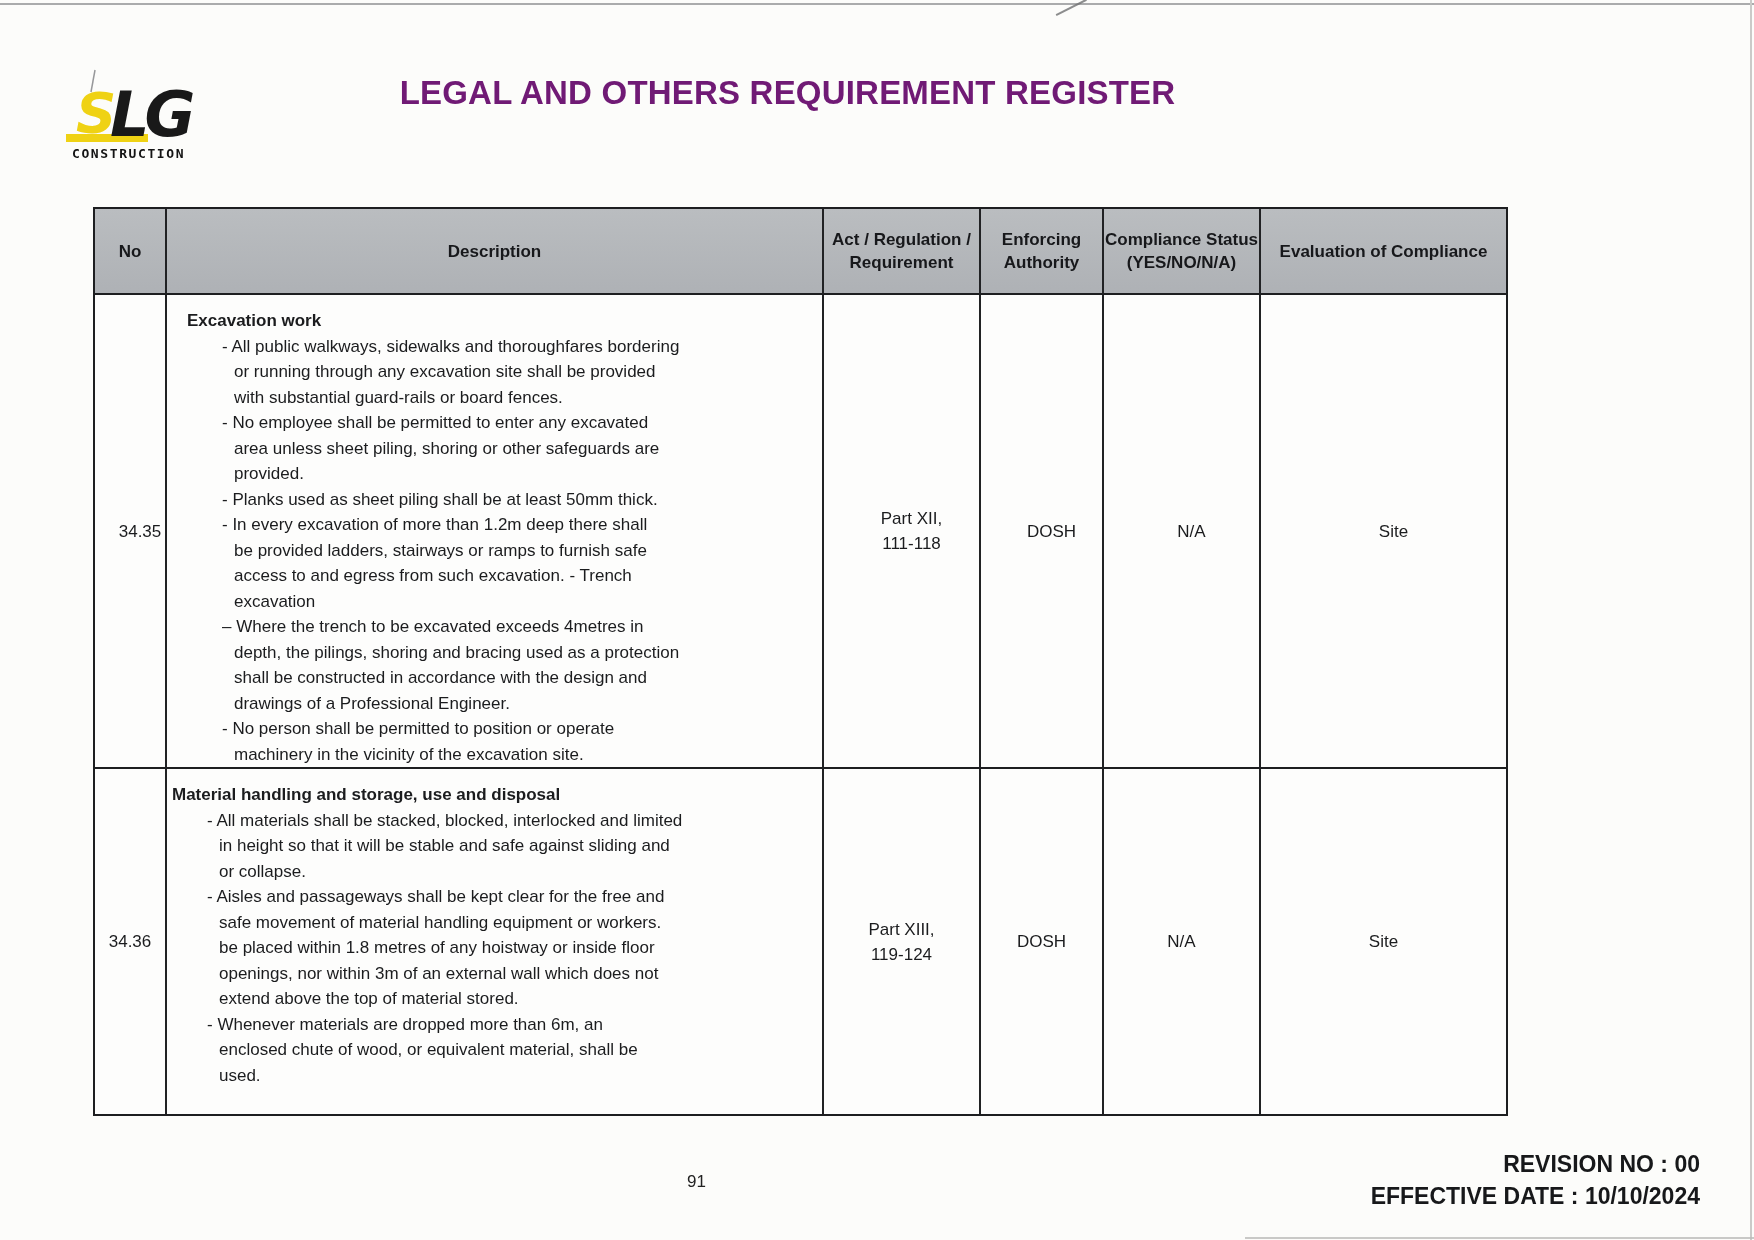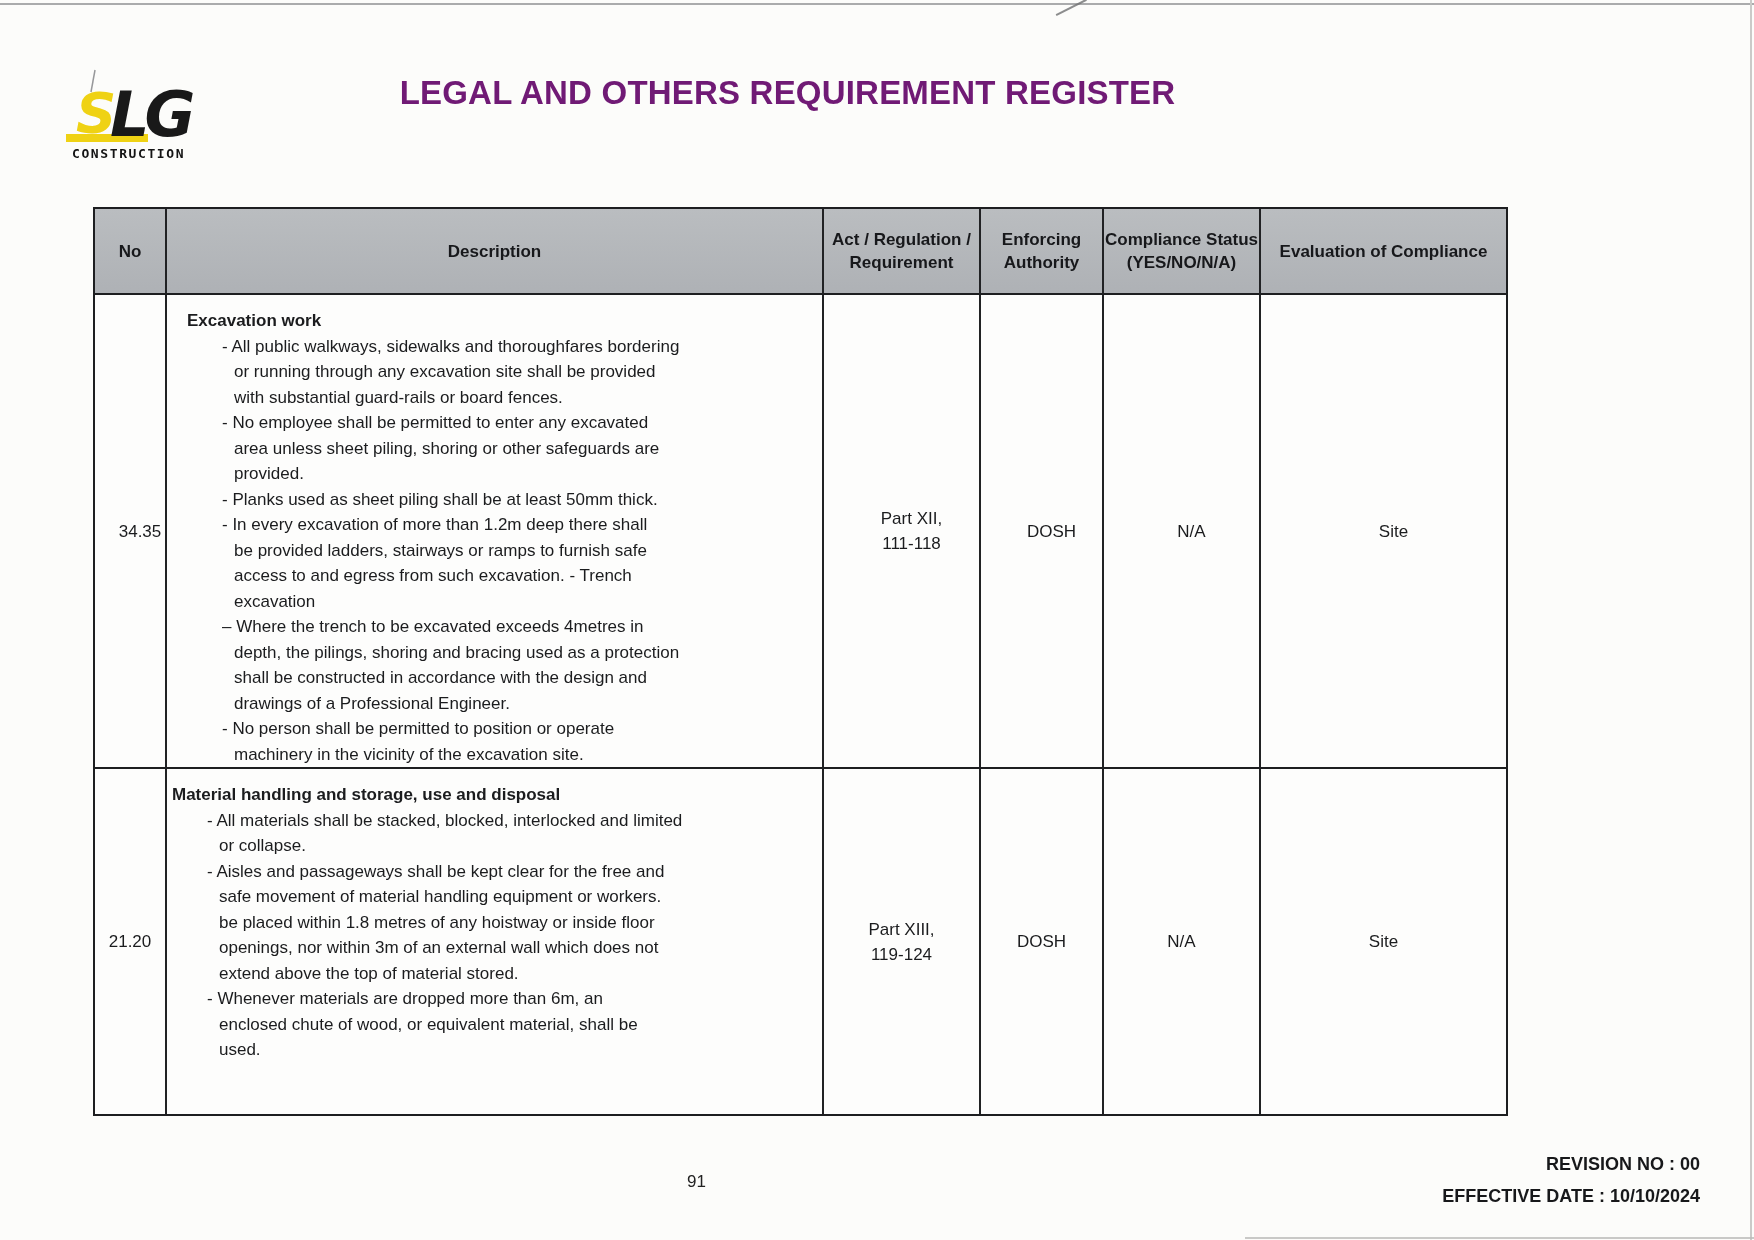--- a/index.html
+++ b/index.html
@@ -53,21 +53,21 @@
     display:flex;flex-direction:column;align-items:center;justify-content:center;
     font-size:17px;text-align:center;line-height:25px;
   }
   .c-desc{padding:13px 10px 0 5px;font-size:17px;line-height:25.5px;}
   .desc-heading{font-weight:700;}
   .dline.b{padding-left:35px;}
   .dline.c{padding-left:47px;}
 
   
   .footer-page{position:absolute;left:687px;top:1172px;width:200px;font-size:17px;color:#222;}
-  .footer-rev{position:absolute;right:54px;top:1148px;text-align:right;font-size:18px;font-weight:700;line-height:32px;color:#17181a;}
+  .footer-rev{position:absolute;right:54px;top:1148px;text-align:right;font-size:23px;font-weight:700;line-height:32px;color:#17181a;}
 </style>
 </head>
 <body>
 
 <div class="page">
 
   <div class="scan-top"></div>
   <div class="scan-squiggle"></div>
   <div class="scan-right"></div>
   <div class="scan-bottom"></div>
@@ -145,26 +145,27 @@
     <div class="cell c-comp">
       <span class="comp-val">N/A</span>
     </div>
     <div class="cell c-eval">
       <span class="eval-val">Site</span>
     </div>
   </div>
 
   <div class="trow r1">
     <div class="cell c-no">
-      <span class="no-val">21.20</span>
+      <span class="no-val">34.36</span>
     </div>
     <div class="cell c-desc">
       <div class="desc-heading">Material handling and storage, use and disposal</div>
       <div class="desc-lines">
               <div class="dline b">- All materials shall be stacked, blocked, interlocked and limited</div>
+              <div class="dline c">in height so that it will be stable and safe against sliding and</div>
               <div class="dline c">or collapse.</div>
               <div class="dline b">- Aisles and passageways shall be kept clear for the free and</div>
               <div class="dline c">safe movement of material handling equipment or workers.</div>
               <div class="dline c">be placed within 1.8 metres of any hoistway or inside floor</div>
               <div class="dline c">openings, nor within 3m of an external wall which does not</div>
               <div class="dline c">extend above the top of material stored.</div>
               <div class="dline b">- Whenever materials are dropped more than 6m, an</div>
               <div class="dline c">enclosed chute of wood, or equivalent material, shall be</div>
               <div class="dline c">used.</div>
             </div>

